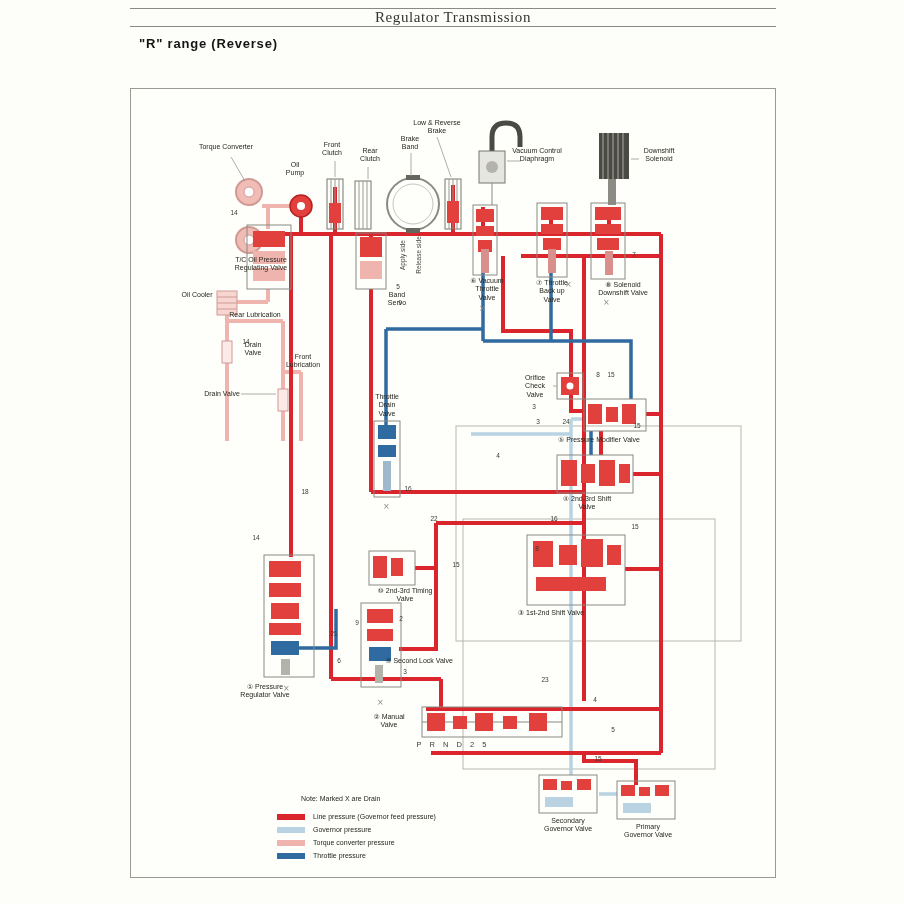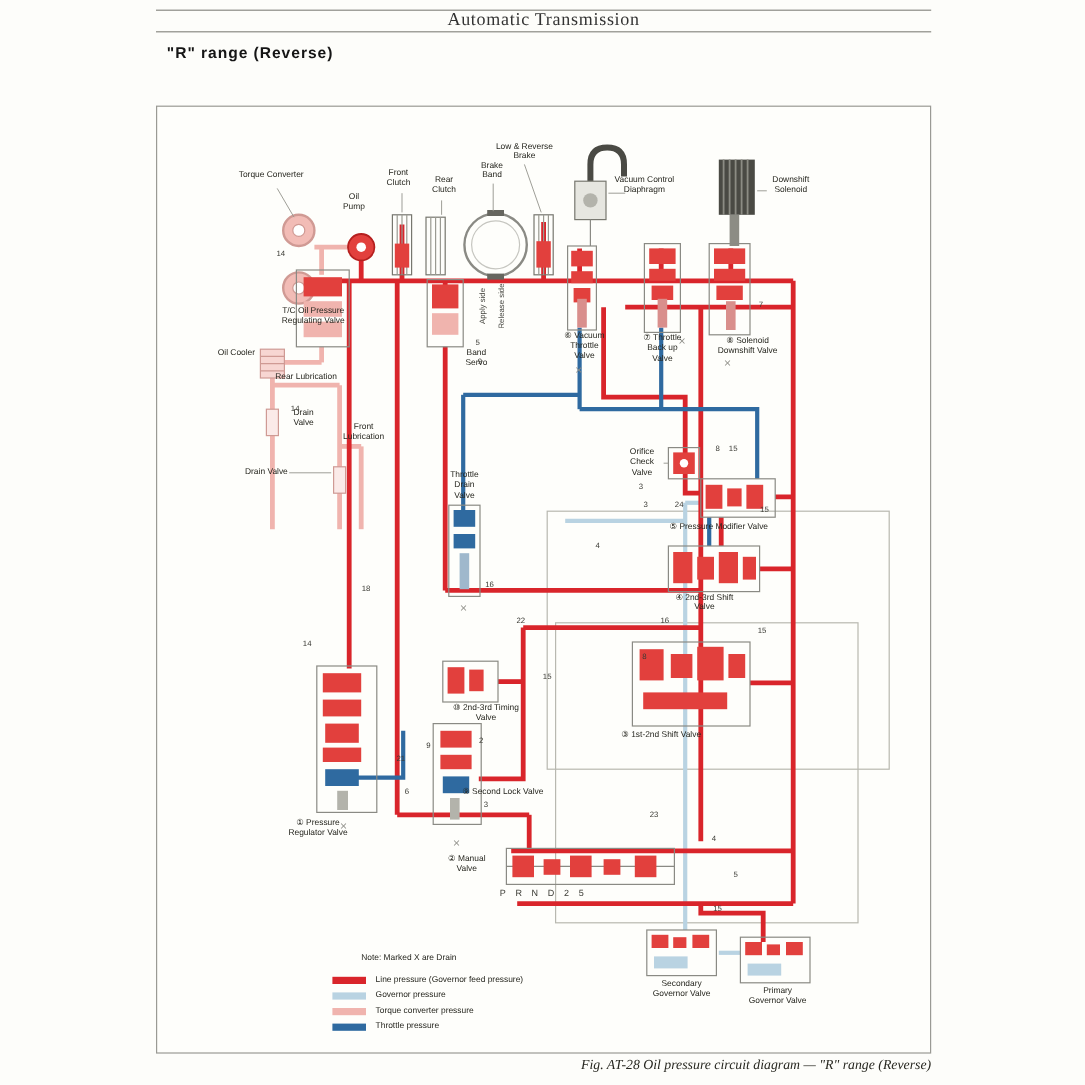--- a/index.html
+++ b/index.html
@@ -25,21 +25,21 @@
   .legend-label { font-size:7px; color:#26261f; }
   .caption { position:absolute; right:128px; top:882px; font-family:"Liberation Serif",serif;
              font-style:italic; font-size:11.5px; color:#26261f; }
 </style>
 </head>
 <body>
 
 <div class="sheet">
 
   <div class="rule" style="top:8px"></div>
-  <div class="header-title">Automatic Transmission</div>
+  <div class="header-title">Regulator Transmission</div>
   <div class="rule" style="top:26px"></div>
   <div class="range-title">"R" range (Reverse)</div>
 
   <div class="panel">
 
     <svg width="646" height="790" viewBox="0 0 646 790">
 
       <g fill="none" stroke="#b8b8b0" stroke-width="1">
         <rect x="325" y="337" width="285" height="215"></rect>
         <rect x="332" y="430" width="252" height="250"></rect>
@@ -392,15 +392,14 @@
         <span class="legend-label">Torque converter pressure</span>
       </div>
       <div class="legend-row">
         <span class="legend-swatch" style="background: rgb(47, 106, 160);"></span>
         <span class="legend-label">Throttle pressure</span>
       </div>
     </div>
 
   </div>
 
-  <div class="caption">Fig. AT-28  Oil pressure circuit diagram — "R" range (Reverse)</div>
 
 </div>
 
 </body></html>

